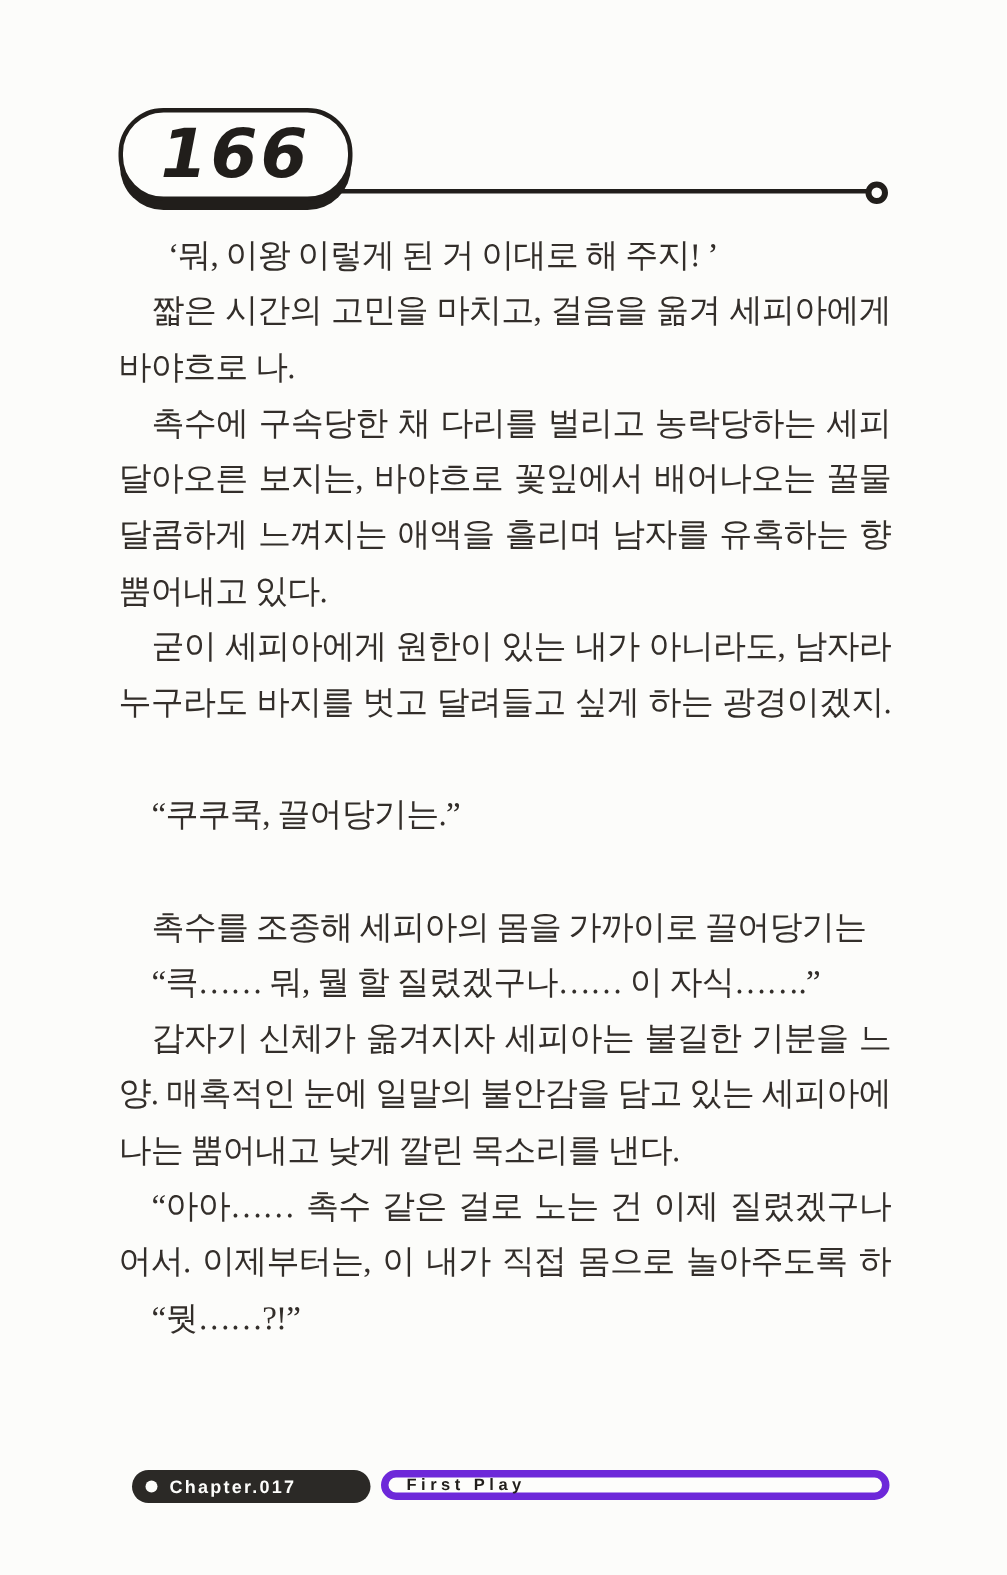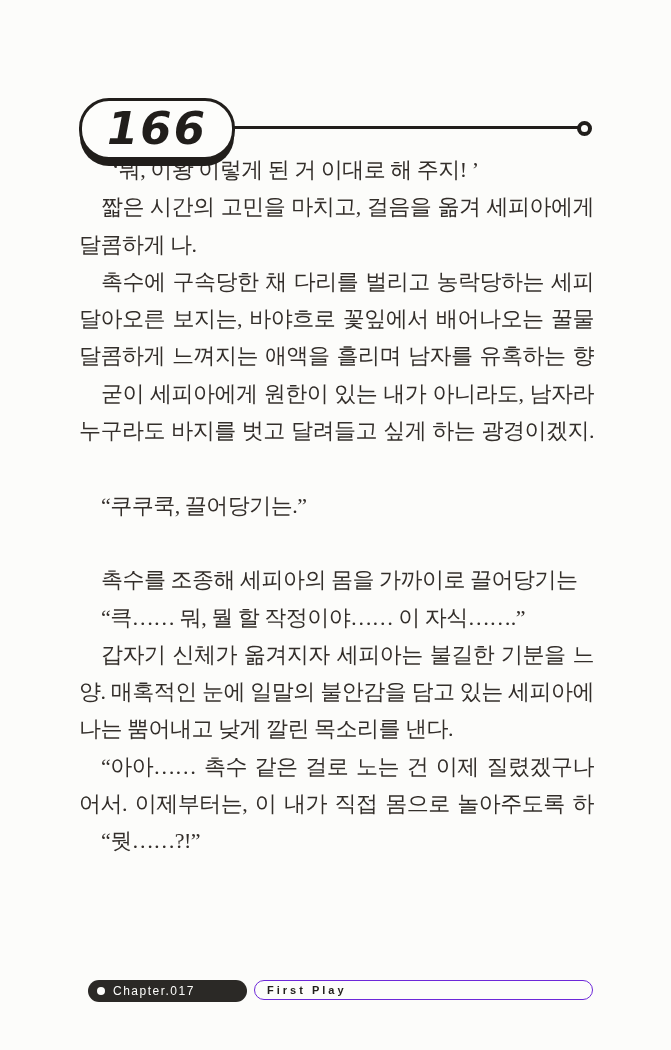--- a/index.html
+++ b/index.html
@@ -18,21 +18,20 @@
   .num-badge {
     position: absolute;
     left: 79px; top: 72px;
     width: 150px; height: 56px;
     background: #fdfdfb;
     border: 3px solid #211e1b;
     border-radius: 30px;
     box-shadow: 0 7px 0 -1px #211e1b;
     display: flex; align-items: center; justify-content: center;
     z-index: 2;
-    margin-top: 26px;
   }
   .num-badge span {
     font-family: "DejaVu Sans", sans-serif;
     font-style: italic;
     font-weight: bold;
     font-size: 45px;
     letter-spacing: 2px;
     color: #211e1b;
     transform: translateY(-1px);
   }
@@ -87,32 +86,32 @@
   }
   .chapter-pill .bullet {
     width: 8px; height: 8px;
     background: #fdfdfb;
     border-radius: 50%;
     margin-right: 8px;
     flex: 0 0 auto;
   }
   .chapter-pill span.lbl {
     font-family: "Liberation Sans", "DejaVu Sans", sans-serif;
-    font-weight: normal;
+    font-weight: bold;
     font-size: 12px;
     letter-spacing: 1.5px;
     color: #fdfdfb;
     line-height: 1;
   }
   .section-pill {
     position: absolute;
     left: 254px; top: 1px;
     width: 339px; height: 20px;
     background: #fdfdfb;
-    border: 1px solid #6d28d9;
+    border: 5px solid #6d28d9;
     border-radius: 11px;
     box-sizing: border-box;
     display: flex; align-items: center;
     padding-left: 12px;
   }
   .section-pill span.lbl {
     font-family: "Liberation Sans", "DejaVu Sans", sans-serif;
     font-weight: bold;
     font-size: 11px;
     letter-spacing: 3px;
@@ -129,31 +128,32 @@
     <div class="num-badge">
       <span>166</span>
     </div>
     <div class="rule"></div>
     <div class="rule-dot"></div>
   </div>
 
   <div class="bodytext">
       <div class="line" style="text-indent: 1.5em;">‘뭐, 이왕 이렇게 된 거 이대로 해 주지! ’</div>
       <div class="line just" style="text-indent: 1em;">짧은 시간의 고민을 마치고, 걸음을 옮겨 세피아에게로</div>
-      <div class="line">달콤하게 나.</div>
+      <div class="line">바야흐로 나.</div>
       <div class="line just" style="text-indent: 1em;">촉수에 구속당한 채 다리를 벌리고 농락당하는 세피아의</div>
       <div class="line just">달아오른 보지는, 바야흐로 꽃잎에서 배어나오는 꿀물처럼</div>
       <div class="line just">달콤하게 느껴지는 애액을 흘리며 남자를 유혹하는 향기를</div>
+      <div class="line">뿜어내고 있다.</div>
       <div class="line just" style="text-indent: 1em;">굳이 세피아에게 원한이 있는 내가 아니라도, 남자라면</div>
       <div class="line just">누구라도 바지를 벗고 달려들고 싶게 하는 광경이겠지. 조</div>
       <div class="line"></div>
       <div class="line" style="text-indent: 1em;">“쿠쿠쿡, 끌어당기는.”</div>
       <div class="line"></div>
       <div class="line" style="text-indent: 1em;">촉수를 조종해 세피아의 몸을 가까이로 끌어당기는 나.</div>
-      <div class="line" style="text-indent: 1em;">“큭…… 뭐, 뭘 할 작정이야…… 이 자식…….”</div>
+      <div class="line" style="text-indent: 1em;">“큭…… 뭐, 뭘 할 질렸겠구나…… 이 자식…….”</div>
       <div class="line just" style="text-indent: 1em;">갑자기 신체가 옮겨지자 세피아는 불길한 기분을 느낀 모</div>
       <div class="line just">양. 매혹적인 눈에 일말의 불안감을 담고 있는 세피아에게,</div>
       <div class="line">나는 뿜어내고 낮게 깔린 목소리를 낸다.</div>
       <div class="line just" style="text-indent: 1em;">“아아…… 촉수 같은 걸로 노는 건 이제 질렸겠구나 싶</div>
       <div class="line just">어서. 이제부터는, 이 내가 직접 몸으로 놀아주도록 하지.”</div>
       <div class="line" style="text-indent: 1em;">“뭣……?!”</div>
     </div>
 
   <div class="footer">
     <div class="chapter-pill">

